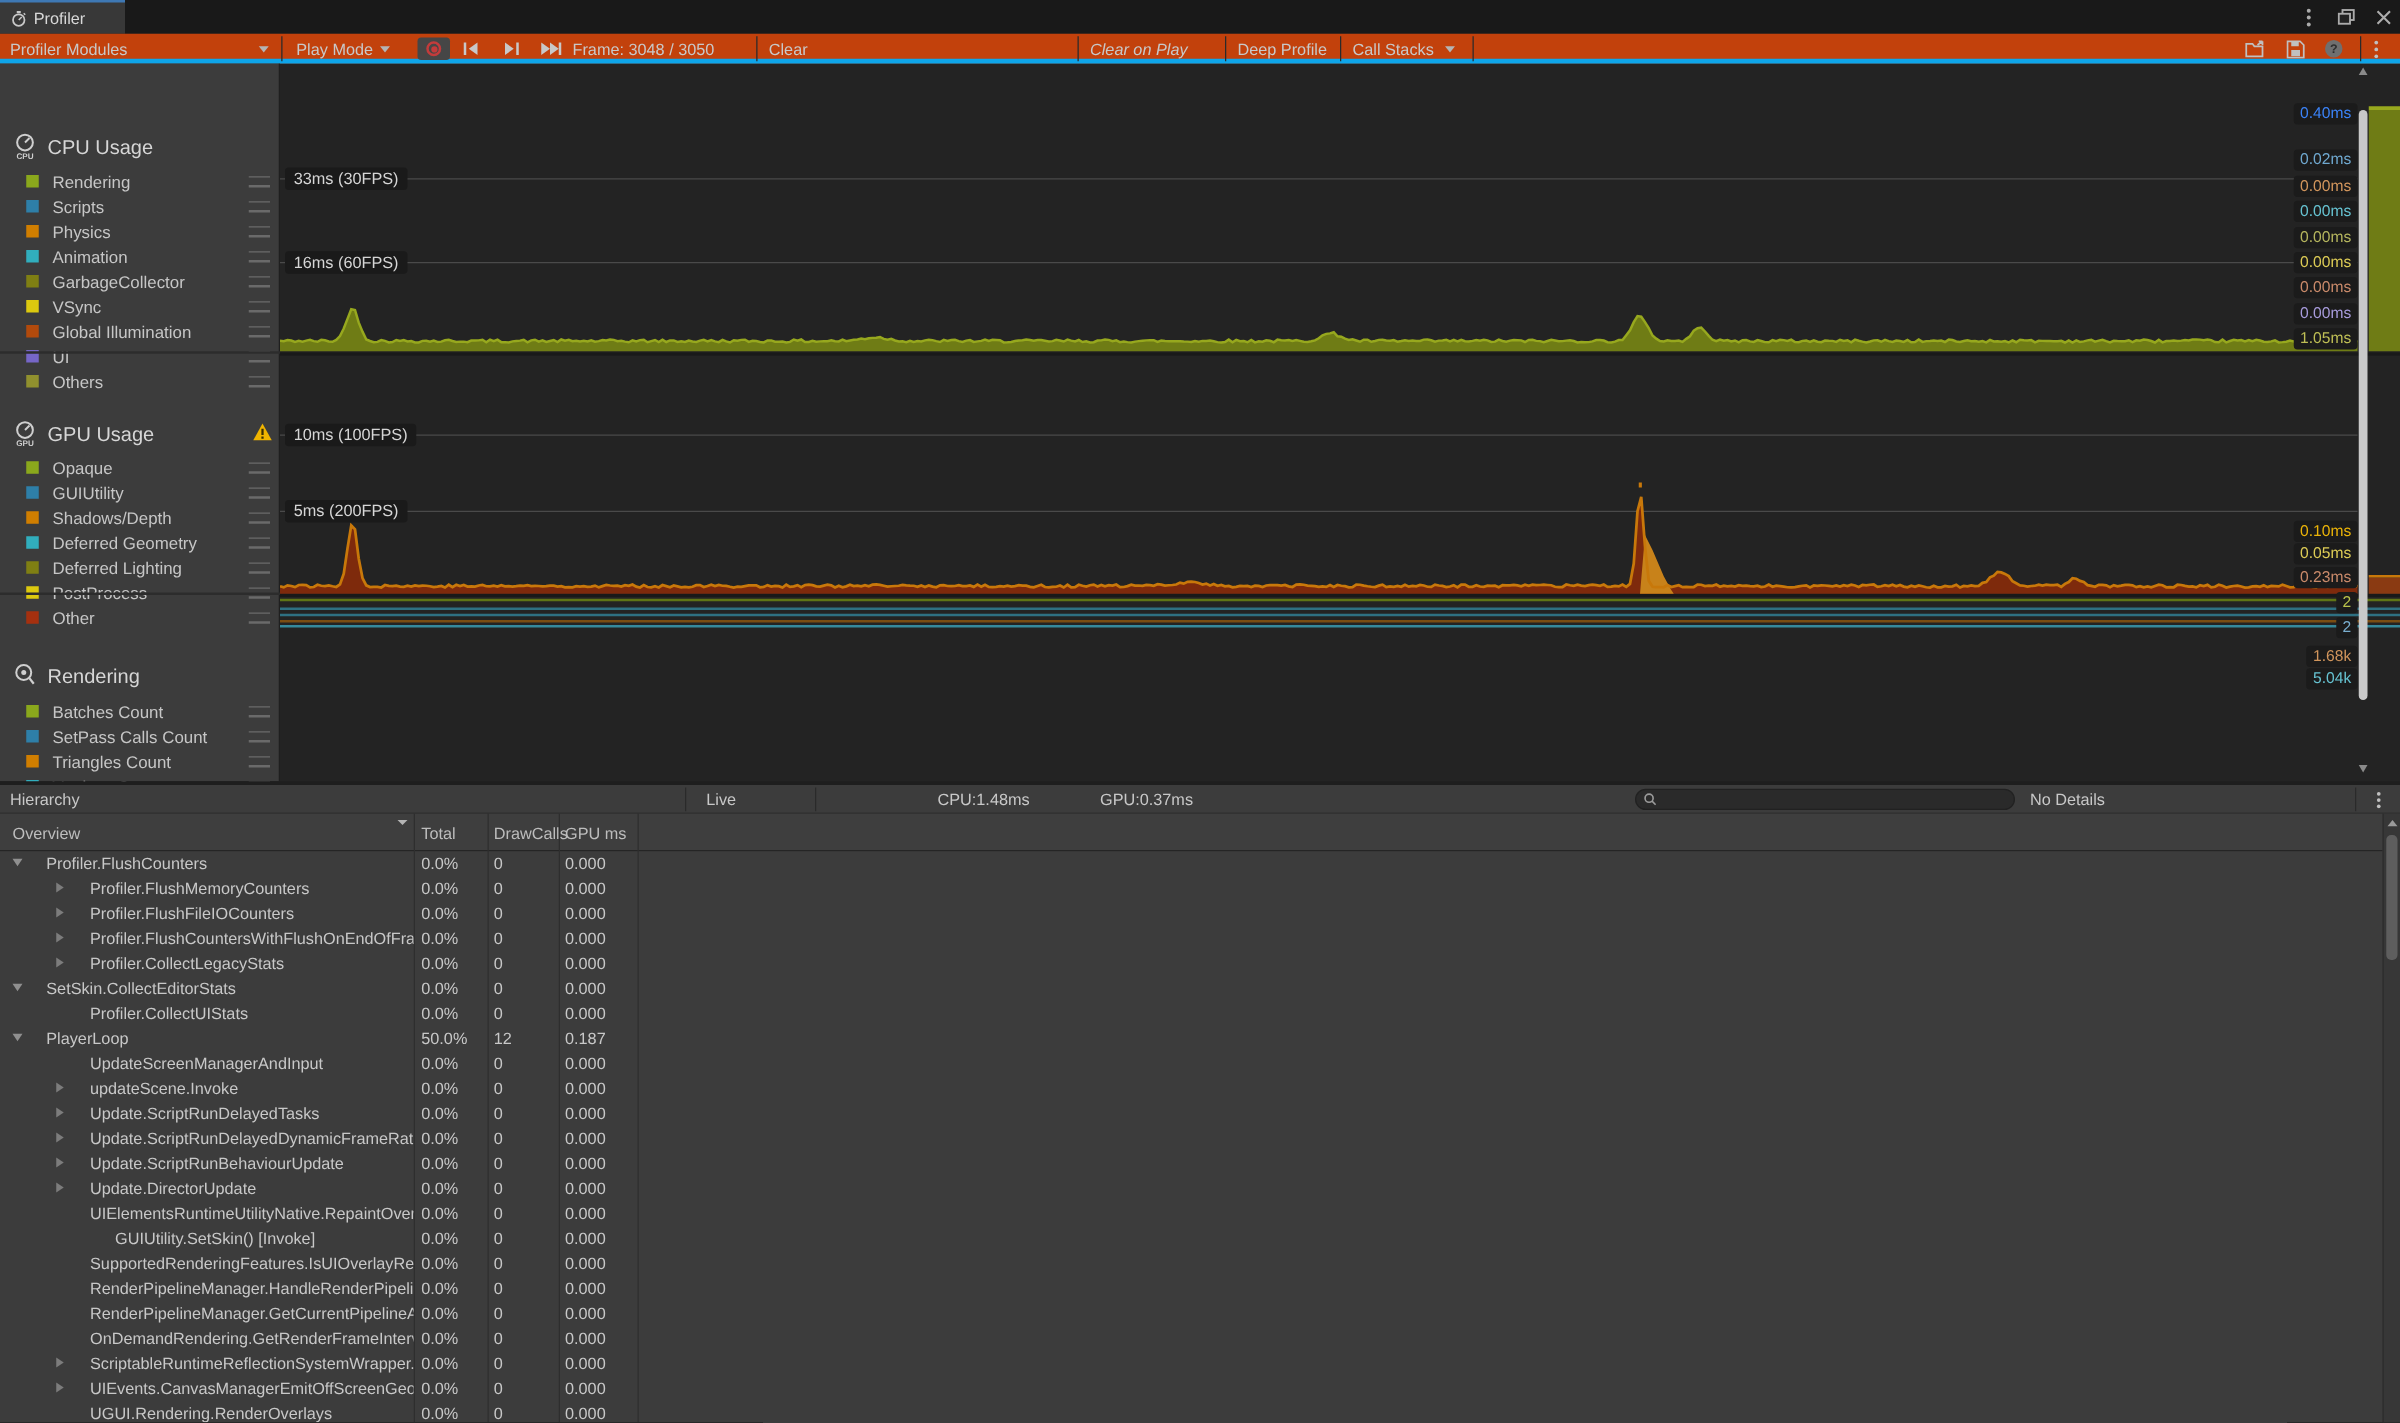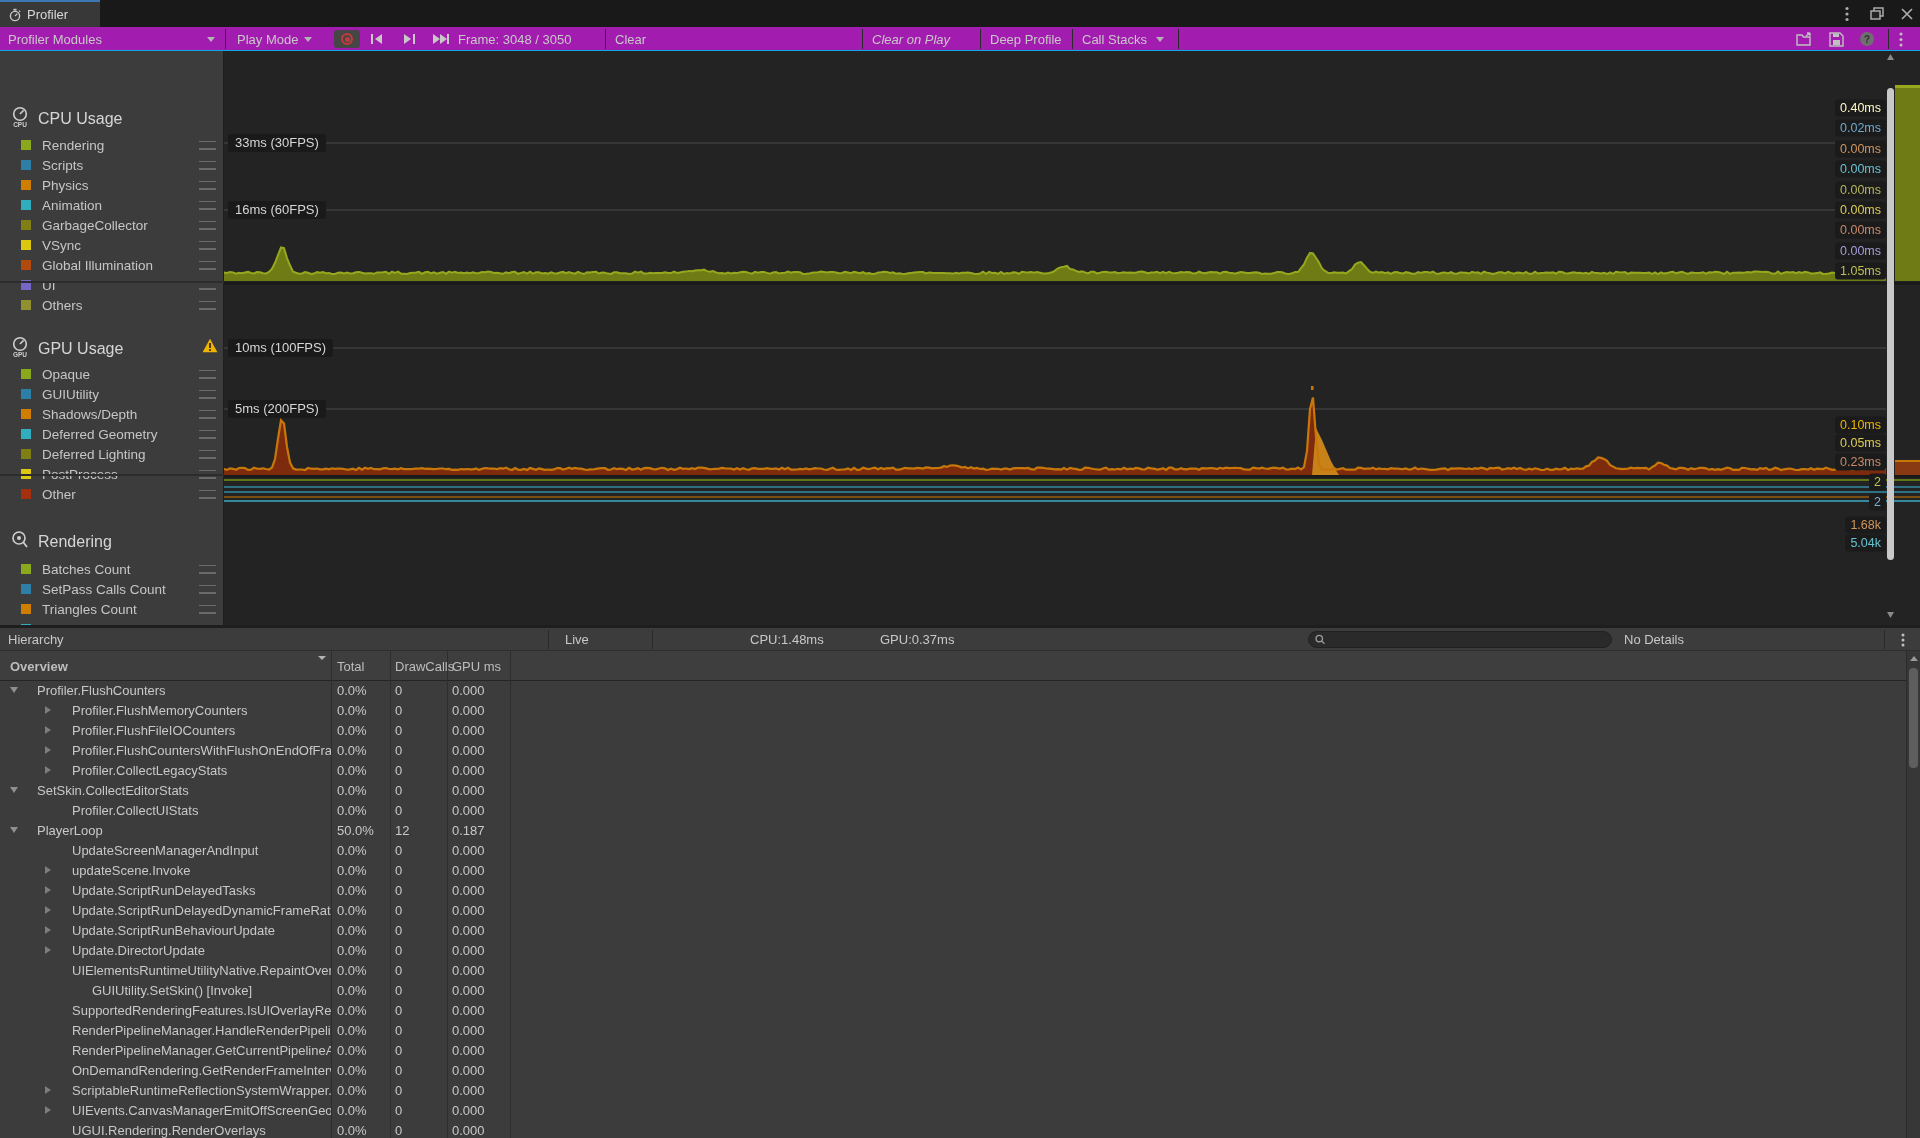--- a/index.html
+++ b/index.html
@@ -8,21 +8,21 @@
           font-family:"Liberation Sans",sans-serif;color:#c8c8c8;font-size:13px;
           -webkit-font-smoothing:antialiased;}
   
   .tabbar{position:absolute;left:0;top:0;width:1920px;height:27px;background:#191919;}
   .tab{position:absolute;left:0;top:0;height:27px;width:100px;background:#383838;
        border-top:2px solid #3E78B4;display:flex;align-items:center;padding-left:8px;gap:5px;}
   .tab-label{color:#d8d8d8;font-size:13px;}
   .win-controls{position:absolute;right:4px;top:0;height:27px;display:flex;align-items:center;gap:12px;color:#ababab;}
   .win-btn{width:18px;height:18px;display:flex;align-items:center;justify-content:center;cursor:default;}
   
-  .toolbar{position:absolute;left:0;top:27px;width:1920px;height:24px;background:#a21caf;border-bottom:1px solid #0ea5e9;}
+  .toolbar{position:absolute;left:0;top:27px;width:1920px;height:24px;background:#c2410c;border-bottom:4px solid #0ea5e9;}
   .tb-item{position:absolute;top:0;height:24px;display:flex;align-items:center;color:#c8c8c8;font-size:13px;white-space:nowrap;}
   .tb-sep{position:absolute;top:2px;height:20px;width:1px;background:#2a2a2a;}
   .caret{width:0;height:0;border-left:4.5px solid transparent;border-right:4.5px solid transparent;border-top:5px solid #b4b4b4;display:inline-block;}
   .rec-btn{position:absolute;left:334px;top:3px;width:26px;height:18px;background:#464646;border-radius:3px;
            display:flex;align-items:center;justify-content:center;}
   .rec-dot{width:12px;height:12px;border-radius:50%;border:2px solid #c33b3b;display:flex;align-items:center;justify-content:center;}
   .rec-dot::after{content:"";width:5px;height:5px;border-radius:50%;background:#c33b3b;}
   .navsvg{display:block;}
   
   .chart-pane{position:absolute;left:0;top:51px;width:1920px;height:574px;background:#232323;}
@@ -211,21 +211,21 @@
           <rect x="1895" y="460" width="25" height="2" fill="#C8780A"></rect>
           <rect x="1887" y="88" width="7" height="472" rx="3.5" fill="#c9c9c9"></rect>
           <path d="M1887,60 L1894,60 L1890.5,54 Z" fill="#8a8a8a"></path>
           <path d="M1887,612 L1894,612 L1890.5,618 Z" fill="#8a8a8a"></path>
         </svg>
       <div id="chart-labels">
           <div class="grid-label" style="top:92px">33ms (30FPS)</div>
           <div class="grid-label" style="top:159px">16ms (60FPS)</div>
           <div class="grid-label" style="top:297px">10ms (100FPS)</div>
           <div class="grid-label" style="top:358px">5ms (200FPS)</div>
-          <div class="pill" style="top:57px;color:#fef9c3">0.40ms</div>
+          <div class="pill" style="top:40px;color:#3b82f6">0.40ms</div>
           <div class="pill" style="top:77px;color:#6FA8CF">0.02ms</div>
           <div class="pill" style="top:98px;color:#D1955C">0.00ms</div>
           <div class="pill" style="top:118px;color:#66C2D1">0.00ms</div>
           <div class="pill" style="top:139px;color:#B5B55E">0.00ms</div>
           <div class="pill" style="top:159px;color:#DCCB55">0.00ms</div>
           <div class="pill" style="top:179px;color:#C98A6A">0.00ms</div>
           <div class="pill" style="top:200px;color:#A79BDB">0.00ms</div>
           <div class="pill" style="top:220px;color:#BEBE55">1.05ms</div>
           <div class="pill" style="top:374px;color:#eab308">0.10ms</div>
           <div class="pill" style="top:392px;color:#DCCB55">0.05ms</div>
@@ -465,21 +465,21 @@
     <div class="bt-item" style="left:1901px;">
       <svg width="4" height="14" viewBox="0 0 4 14" class="navsvg">
           <circle cx="2" cy="2" r="1.5" fill="#c0c0c0"></circle>
           <circle cx="2" cy="7" r="1.5" fill="#c0c0c0"></circle>
           <circle cx="2" cy="12" r="1.5" fill="#c0c0c0"></circle>
         </svg>
     </div>
   </div>
 
   <div class="thead">
-    <div class="th" style="left:10px;font-weight:bold;">
+    <div class="th" style="left:10px;">
         <span>Overview</span>
       </div>
     <span class="caret" style="position:absolute;left:318px;top:5px;border-left-width:4px;border-right-width:4px;border-top-width:4.5px;"></span>
     <div class="th" style="left:337px;">
         <span>Total</span>
       </div>
     <div class="th" style="left:395px;">
         <span>DrawCalls</span>
       </div>
     <div class="th" style="left:452px;">

